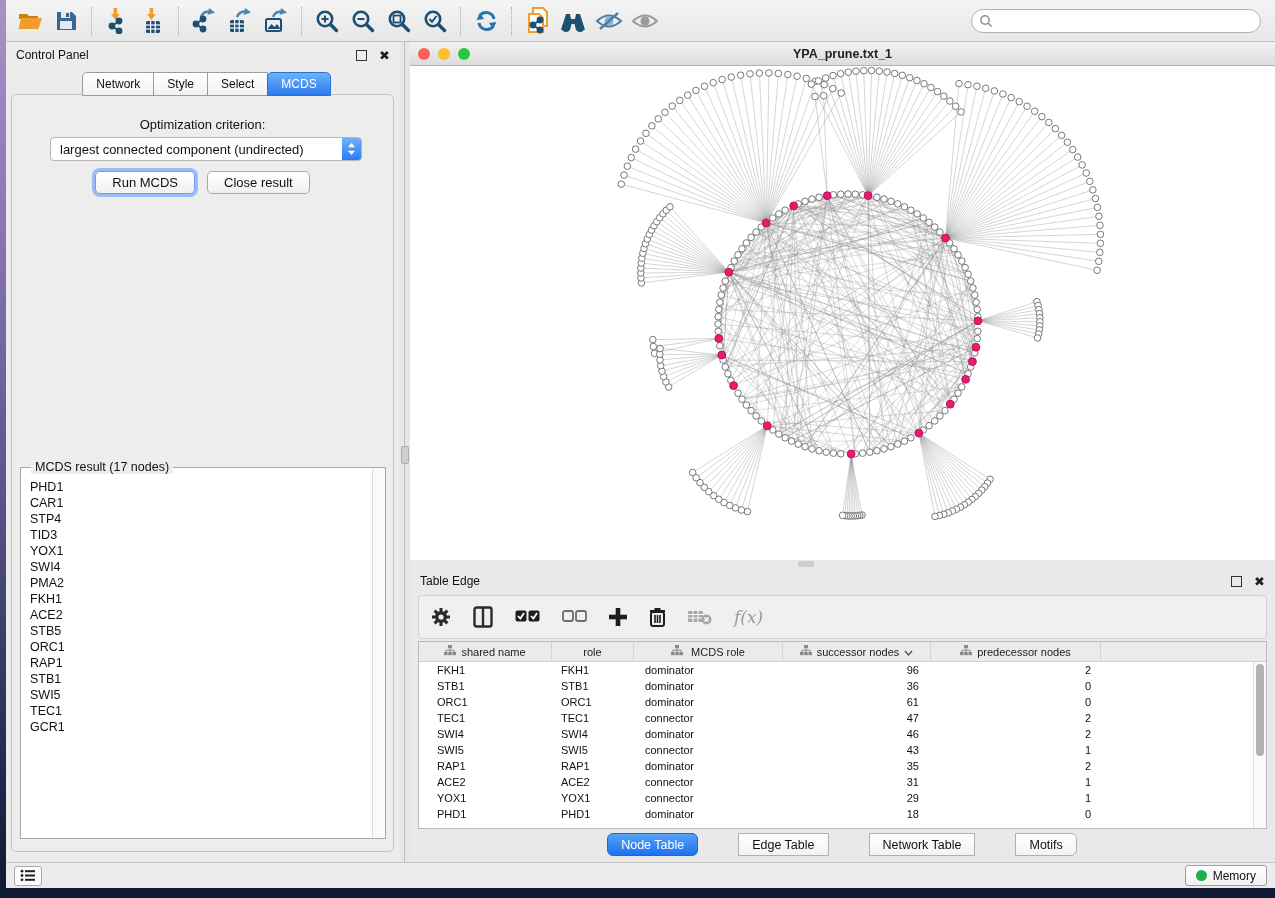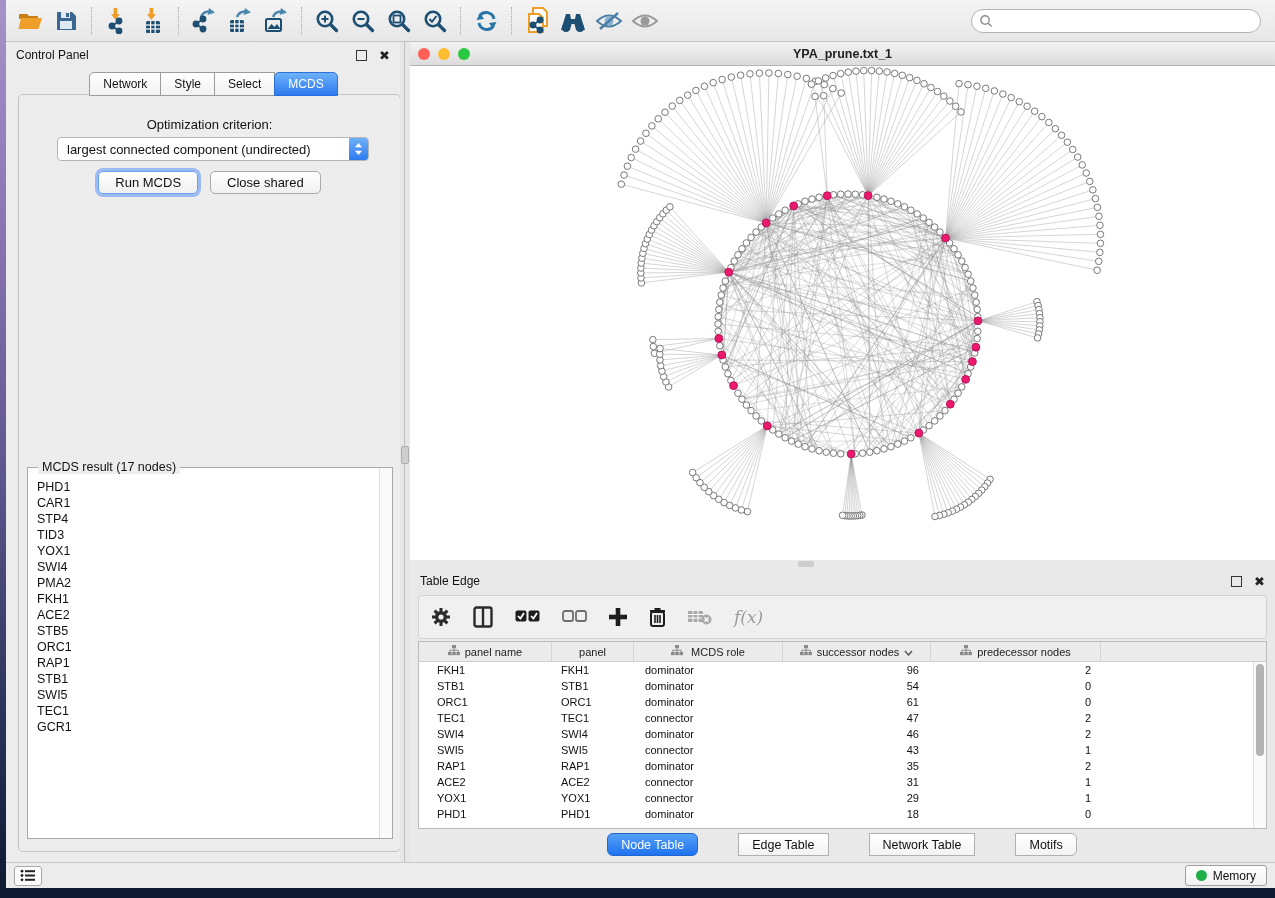--- a/index.html
+++ b/index.html
@@ -28,27 +28,27 @@
   .vsplit .line { position:absolute; left:4px; top:0; width:1px; height:100%; background:#bdbdbd; }
   .vsplit .grip { position:absolute; left:1px; top:404px; width:8px; height:18px; background:#cfcfcf; border:1px solid #aeaeae; border-radius:2px; }
 
   
   .control-panel { position:absolute; left:0; top:0; width:394px; height:100%; background:#ececec; }
   .panel-head { height:26px; display:flex; align-items:center; padding:0 10px; }
   .panel-title { font-size:12px; color:#111; }
   .panel-head .spacer { flex:1; }
   .float-ico { width:11px; height:11px; border:1.5px solid #333; margin-right:12px; }
   .close-ico { font-size:13px; font-weight:bold; color:#222; line-height:1; }
-  .cp-tabs { position:absolute; left:11px; top:30px; width:100%; display:flex; justify-content:center; z-index:2; }
+  .cp-tabs { position:absolute; left:4px; top:30px; width:100%; display:flex; justify-content:center; z-index:2; }
   .cp-tab { padding:4px 13px; font-size:12px; background:linear-gradient(180deg,#ffffff,#f2f2f2);
     border:1px solid #9c9c9c; margin-left:-1px; color:#111; }
   .cp-tab:first-child { border-radius:5px 0 0 0; }
   .cp-tab:last-child  { border-radius:0 5px 0 0; }
   .cp-tab.active { background:linear-gradient(180deg,#6db1f8,#2e7bf0); color:#fff; border-color:#2d6fd8; border-radius:5px 5px 0 0; }
-  .cp-pane { position:absolute; left:12px; top:52px; width:383px; height:758px;
+  .cp-pane { position:absolute; left:5px; top:52px; width:383px; height:758px;
     background:#ededed; border:1px solid #c3c3c3; border-radius:5px; }
   .opt-label { text-align:center; margin-top:22px; font-size:13px; }
   .dropdown { position:absolute; left:38px; top:42px; width:312px; height:24px; background:#fff;
     border:1px solid #b5b5b5; border-radius:4px; display:flex; align-items:center; }
   .dropdown .dd-text { flex:1; padding-left:9px; font-size:13px; white-space:nowrap; overflow:hidden; }
   .dd-stepper { width:19px; height:22px; margin-right:0; border-radius:0 3px 3px 0;
     background:linear-gradient(180deg,#6fb0f9,#2d7bf1); display:flex; align-items:center; justify-content:center; }
   .btn-row { position:absolute; left:0; top:76px; width:100%; display:flex; justify-content:center; gap:12px; }
   .mac-btn { height:23px; padding:0 16px; background:linear-gradient(180deg,#ffffff,#f0f0f0);
     border:1px solid #a9a9a9; border-radius:5px; font-size:13px; color:#111; }
@@ -334,21 +334,21 @@
           <span class="dd-text">largest connected component (undirected)</span>
           <span class="dd-stepper">
             <svg width="9" height="14" viewBox="0 0 9 14">
                 <path d="M4.5 1 L8 5.2 H1 Z" fill="#fff"></path>
                 <path d="M4.5 13 L1 8.8 H8 Z" fill="#fff"></path>
               </svg>
           </span>
         </div>
         <div class="btn-row">
           <button class="mac-btn focused">Run MCDS</button>
-          <button class="mac-btn">Close shared</button>
+          <button class="mac-btn">Close result</button>
         </div>
         <div class="result-box">
           <span class="result-legend">MCDS result (17 nodes)</span>
           <div class="result-list" id="result-list">
               <div class="result-item">PHD1</div>
               <div class="result-item">CAR1</div>
               <div class="result-item">STP4</div>
               <div class="result-item">TID3</div>
               <div class="result-item">YOX1</div>
               <div class="result-item">SWI4</div>
@@ -1194,24 +1194,24 @@
                       <rect x="8.4" y="7" width="3.6" height="3.2"></rect>
                     </g>
                     <g stroke="#8a8a8a" stroke-width="1">
                       <line x1="6" y1="3.2" x2="6" y2="5.2"></line>
                       <line x1="1.8" y1="5.2" x2="10.2" y2="5.2"></line>
                       <line x1="1.8" y1="5.2" x2="1.8" y2="7"></line>
                       <line x1="6" y1="5.2" x2="6" y2="7"></line>
                       <line x1="10.2" y1="5.2" x2="10.2" y2="7"></line>
                     </g>
                   </svg></span>
-                <span>panel name</span>
+                <span>shared name</span>
               </div>
               <div class="dt-hcell" style="width: 82px;">
-                <span>panel</span>
+                <span>role</span>
               </div>
               <div class="dt-hcell" style="width: 149px; gap: 8px;">
                 <span><svg width="12" height="11" viewBox="0 0 12 11">
                     <g fill="#8a8a8a">
                       <rect x="4" y="0" width="4" height="3.2"></rect>
                       <rect x="0" y="7" width="3.6" height="3.2"></rect>
                       <rect x="4.2" y="7" width="3.6" height="3.2"></rect>
                       <rect x="8.4" y="7" width="3.6" height="3.2"></rect>
                     </g>
                     <g stroke="#8a8a8a" stroke-width="1">
@@ -1269,21 +1269,21 @@
                 <div class="dt-cell" style="width: 133px; padding-left: 18px;">FKH1</div>
                 <div class="dt-cell" style="width: 82px; padding-left: 9px;">FKH1</div>
                 <div class="dt-cell" style="width: 149px; padding-left: 11px;">dominator</div>
                 <div class="dt-cell" style="width: 148px; text-align: right; padding-right: 12px;">96</div>
                 <div class="dt-cell" style="width: 170px; text-align: right; padding-right: 10px;">2</div>
               </div>
               <div class="dt-row">
                 <div class="dt-cell" style="width: 133px; padding-left: 18px;">STB1</div>
                 <div class="dt-cell" style="width: 82px; padding-left: 9px;">STB1</div>
                 <div class="dt-cell" style="width: 149px; padding-left: 11px;">dominator</div>
-                <div class="dt-cell" style="width: 148px; text-align: right; padding-right: 12px;">54</div>
+                <div class="dt-cell" style="width: 148px; text-align: right; padding-right: 12px;">36</div>
                 <div class="dt-cell" style="width: 170px; text-align: right; padding-right: 10px;">0</div>
               </div>
               <div class="dt-row">
                 <div class="dt-cell" style="width: 133px; padding-left: 18px;">ORC1</div>
                 <div class="dt-cell" style="width: 82px; padding-left: 9px;">ORC1</div>
                 <div class="dt-cell" style="width: 149px; padding-left: 11px;">dominator</div>
                 <div class="dt-cell" style="width: 148px; text-align: right; padding-right: 12px;">61</div>
                 <div class="dt-cell" style="width: 170px; text-align: right; padding-right: 10px;">0</div>
               </div>
               <div class="dt-row">

